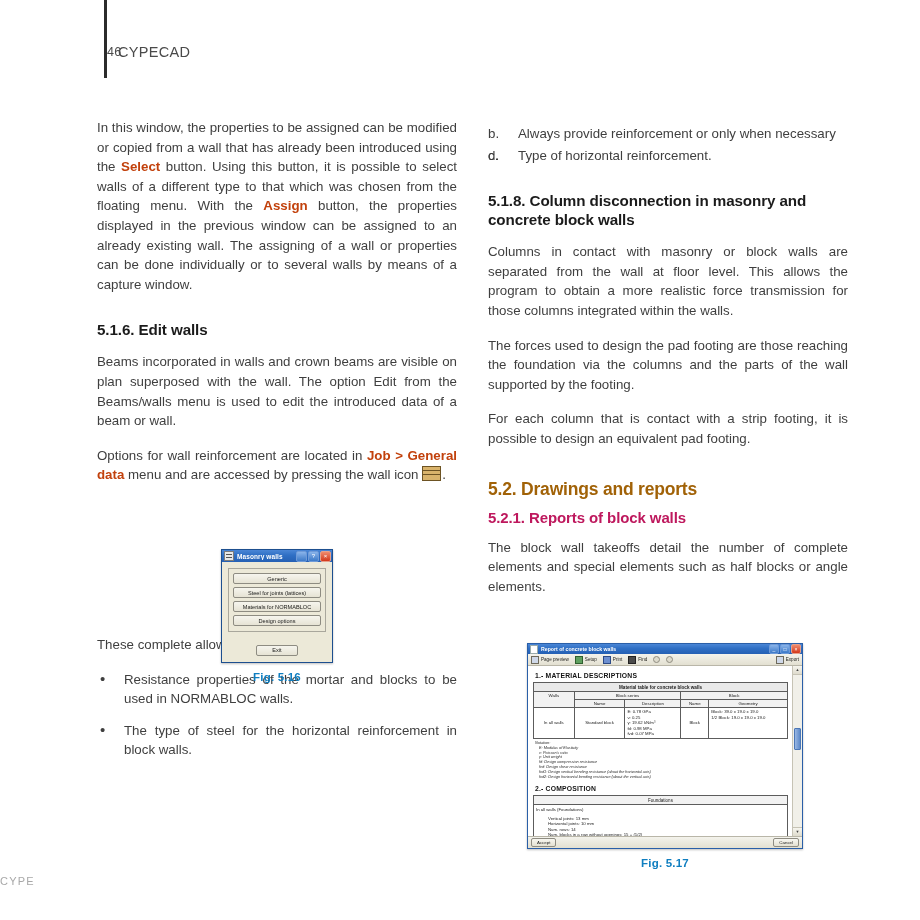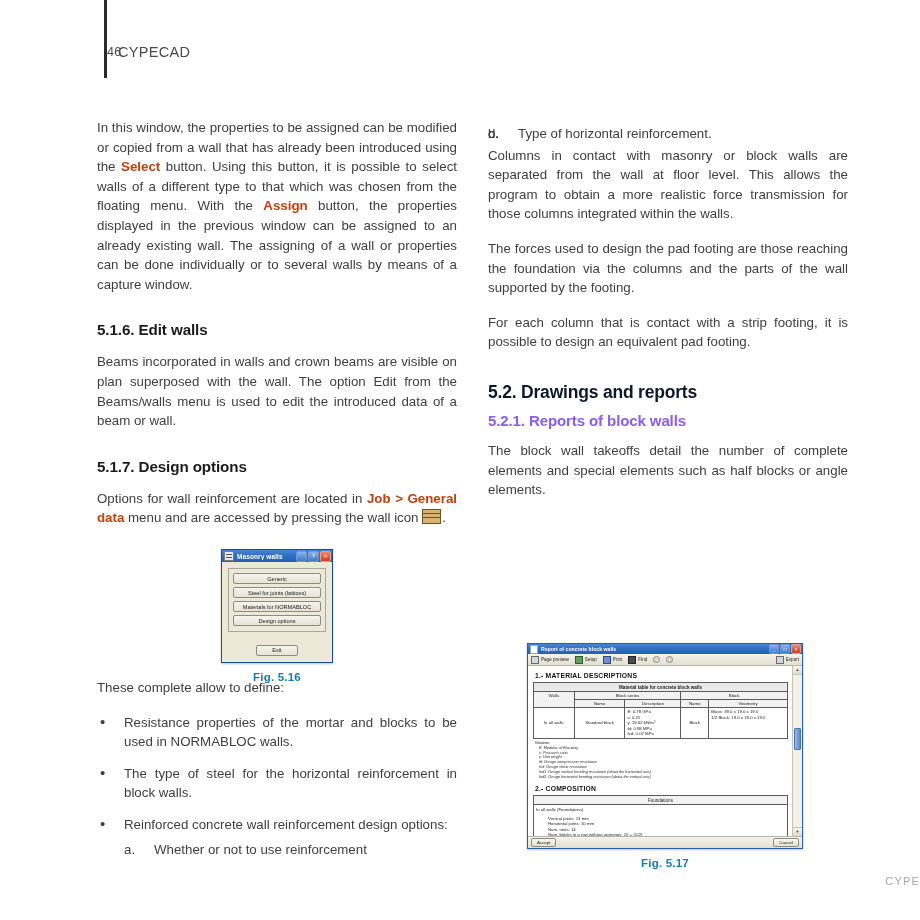--- a/index.html
+++ b/index.html
@@ -58,28 +58,28 @@
     font-size: 15.2px;
     font-weight: bold;
     color: #1b1b1b;
     letter-spacing: -.1px;
     line-height: 19px;
   }
   h2.sec-major {
     margin: 30px 0 9px 0;
     font-size: 17.5px;
     font-weight: bold;
-    color: #0f172a;
+    color: #a16207;
     letter-spacing: -.2px;
   }
   h3.sec-sub {
     margin: 0 0 12px 0;
     font-size: 15px;
     font-weight: bold;
-    color: #8b5cf6;
+    color: #be185d;
     letter-spacing: -.1px;
   }
 
   
   ul.bullets { list-style: none; margin: 12px 0 0 0; padding: 0; }
   ul.bullets > li {
     position: relative;
     padding-left: 27px;
     margin-bottom: 12px;
     font-size: 13.3px;
@@ -404,77 +404,69 @@
     background: linear-gradient(180deg,#f8f7f1,#e4e1d2);
     border-radius: 2px;
     padding: 1px 5px;
     color: #1c1c1c;
   }
 
   
   .page-footer {
     position: absolute;
     left: 0; right: 0; top: 875px;
-    text-align: right;
+    text-align: left;
     font-size: 11px;
     color: #a8a8a8;
     letter-spacing: 1.2px;
   }
 </style>
 </head>
 <body>
 
 <div class="header-rule"></div>
 <div class="page-number">46</div>
 <div class="header-title">CYPECAD</div>
 
 <div class="col col-left">
 
   <p class="body"><span>In this window, the properties to be assigned can be modified or copied from a wall that has already been introduced using the </span><b>Select</b><span> button. Using this button, it is possible to select walls of a different type to that which was chosen from the floating menu. With the </span><b>Assign</b><span> button, the properties displayed in the previous window can be assigned to an already existing wall. The assigning of a wall or properties can be done individually or to several walls by means of a capture window.</span></p>
 
   <h3 class="sec">5.1.6. Edit walls</h3>
   <p class="body">Beams incorporated in walls and crown beams are visible on plan superposed with the wall. The option Edit from the Beams/walls menu is used to edit the introduced data of a beam or wall.</p>
 
-  <h3 class="sec">5.1.7. Design options</h3>
   <p class="body tight"><span>Options for wall reinforcement are located in </span><b>Job &gt; General data</b><span> menu and are accessed by pressing the wall icon </span><span class="wall-icon"></span><span>.</span></p>
 
   <div style="height:150px"></div>
 
   <p class="body">These complete allow to define:</p>
 
   <ul class="bullets">
     <li>Resistance properties of the mortar and blocks to be used in NORMABLOC walls.</li>
     <li>The type of steel for the horizontal reinforcement in block walls.</li>
-    <li>
-      <span>Reinforced concrete wall reinforcement design options:</span>
-      <ol class="alpha">
-        <li>
-          <span class="marker">a.</span>
-          <span>Whether or not to use reinforcement</span>
-        </li>
-      </ol>
-    </li>
   </ul>
 </div>
 
 <div class="col col-right">
 
   <ol class="alpha alpha-top">
     <li>
       <span class="marker">b.</span>
+      <span>Always provide reinforcement or only when necessary</span>
     </li>
     <li>
       <span class="marker">c.</span>
     </li>
     <li>
       <span class="marker">d.</span>
       <span>Type of horizontal reinforcement.</span>
     </li>
   </ol>
 
+  <h3 class="sec">5.1.8. Column disconnection in masonry and concrete block walls</h3>
   <p class="body">Columns in contact with masonry or block walls are separated from the wall at floor level. This allows the program to obtain a more realistic force transmission for those columns integrated within the walls.</p>
   <p class="body">The forces used to design the pad footing are those reaching the foundation via the columns and the parts of the wall supported by the footing.</p>
   <p class="body">For each column that is contact with a strip footing, it is possible to design an equivalent pad footing.</p>
 
   <h2 class="sec-major">5.2. Drawings and reports</h2>
   <h3 class="sec-sub">5.2.1. Reports of block walls</h3>
   <p class="body">The block wall takeoffs detail the number of complete elements and special elements such as half blocks or angle elements.</p>
 </div>
 
 <div class="fig516">

